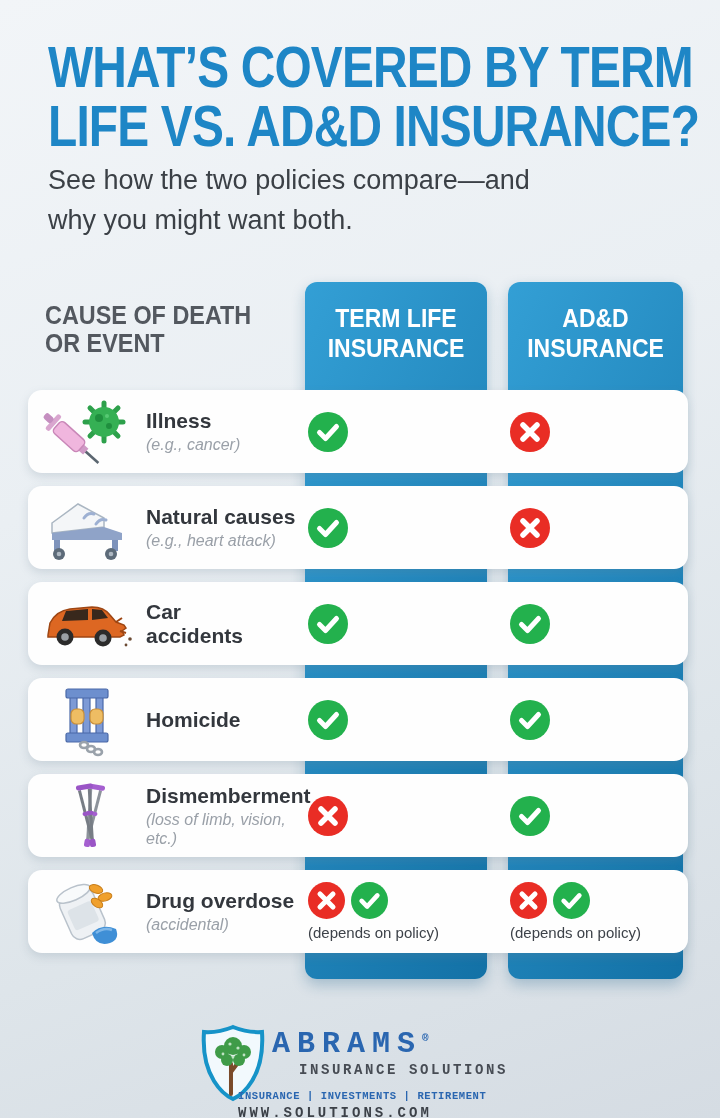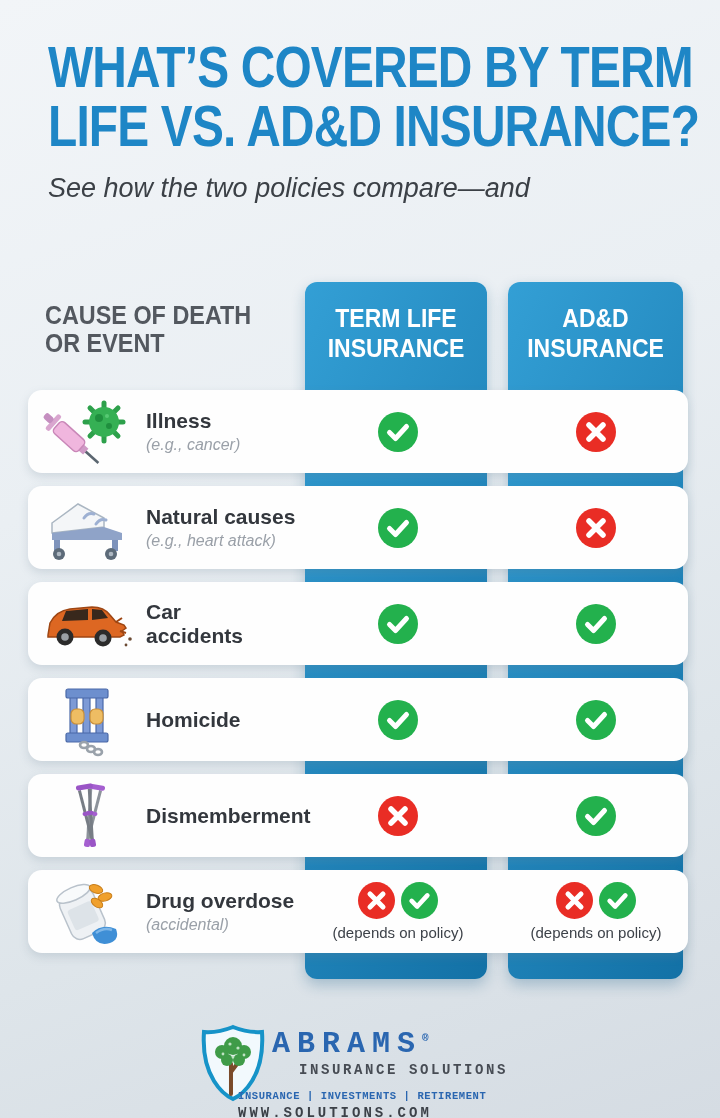--- a/index.html
+++ b/index.html
@@ -14,22 +14,22 @@
     background:linear-gradient(160deg,#f2f5f8 0%,#eaeff3 38%,#dee5ea 72%,#d5dce3 100%);
   }
   
   .title{
     position:absolute;left:48px;top:38px;width:760px;
     font-size:57px;line-height:59px;font-weight:700;letter-spacing:-1px;
     color:var(--title-blue);transform:scaleX(.84);transform-origin:left top;
     white-space:nowrap;
   }
   .subtitle{
-    position:absolute;left:48px;top:168px;width:600px;
-    font-size:27px;line-height:40px;color:var(--text-dark);font-style:italic;
+    position:absolute;left:48px;top:160px;width:600px;
+    font-size:27px;line-height:40px;color:var(--text-dark);
   }
   
   .cause-header{
     position:absolute;left:45px;top:301px;
     font-size:26px;line-height:28px;font-weight:700;color:#53585f;
     transform:scaleX(.9);transform-origin:left top;white-space:nowrap;
   }
   .band{
     position:absolute;top:282px;height:697px;border-radius:12px;
     background:linear-gradient(118deg,var(--band-light) 0%,var(--band-dark) 100%);
@@ -46,21 +46,21 @@
     position:absolute;left:28px;width:660px;height:83px;background:#fefefe;
     border-radius:14px;box-shadow:0 4px 10px rgba(110,130,152,.22);
     display:flex;align-items:center;
   }
   .row-icon{width:112px;min-width:112px;height:80px;display:flex;align-items:center;justify-content:center;margin-left:6px;}
   .row-icon svg{width:100px;height:74px;}
   .row-text{display:flex;flex-direction:column;justify-content:center;width:170px;}
   .row-label{font-size:21px;font-weight:700;color:#33373d;line-height:24px;}
   .row-label.narrow{width:100px;}
   .row-sub{font-size:16px;font-style:italic;color:var(--text-gray);line-height:19px;margin-top:2px;}
-  .cell{position:absolute;top:0;height:100%;display:flex;flex-direction:column;align-items:center;justify-content:center;}
+  .cell{position:absolute;top:0;height:100%;display:flex;flex-direction:column;align-items:flex-start;justify-content:center;}
   .cell.term{left:280px;width:180px;}
   .cell.add{left:482px;width:172px;}
   .cell svg.mark{width:40px;height:40px;}
   .cell.depends svg.mark{width:37px;height:37px;}
   .pair{display:flex;gap:6px;align-items:center;}
   .note{font-size:15px;color:#3d4249;margin-top:5px;white-space:nowrap;}
   
   .footer{
     position:absolute;left:50%;top:1022px;transform:translateX(-50%);
     margin-left:-6px;display:flex;align-items:flex-start;font-family:Liberation Mono, monospace;
@@ -77,20 +77,21 @@
 <body>
 
 <div class="page">
 
   <div class="title">
     <div>WHAT’S COVERED BY TERM</div>
     <div>LIFE VS. AD&amp;D INSURANCE?</div>
   </div>
   <div class="subtitle">
     <div>See how the two policies compare—and</div>
+    <div>why you might want both.</div>
   </div>
 
   <div class="cause-header">
     <div>CAUSE OF DEATH</div>
     <div>OR EVENT</div>
   </div>
 
   <div class="band term">
     <div class="band-label">
       <div>TERM LIFE</div>
@@ -267,20 +268,21 @@
           <line x1="44" y1="10" x2="48" y2="62" stroke="#777d85" stroke-width="3"></line>
           <line x1="54" y1="10" x2="48" y2="62" stroke="#777d85" stroke-width="3"></line>
           <rect x="41" y="5" width="17" height="5" rx="2.5" fill="#9a55c6"></rect>
           <rect x="43" y="32" width="11" height="4" rx="2" fill="#9a55c6"></rect>
           <rect x="45" y="60" width="6" height="8" rx="2" fill="#9a55c6"></rect>
         </g>
       </svg>
     </div>
     <div class="row-text">
       <div class="row-label">Dismemberment</div>
+      <div class="row-sub">(loss of limb, vision, etc.)</div>
     </div>
     <div class="cell term">
         <svg class="mark" viewBox="0 0 40 40">
           <circle cx="20" cy="20" r="20" fill="var(--cross-red)"></circle>
           <path d="M13 13 L27 27 M27 13 L13 27" stroke="#fff" stroke-width="5.5" fill="none" stroke-linecap="round"></path>
         </svg>
       </div>
     <div class="cell add">
         <svg class="mark" viewBox="0 0 40 40">
           <circle cx="20" cy="20" r="20" fill="var(--check-green)"></circle>

